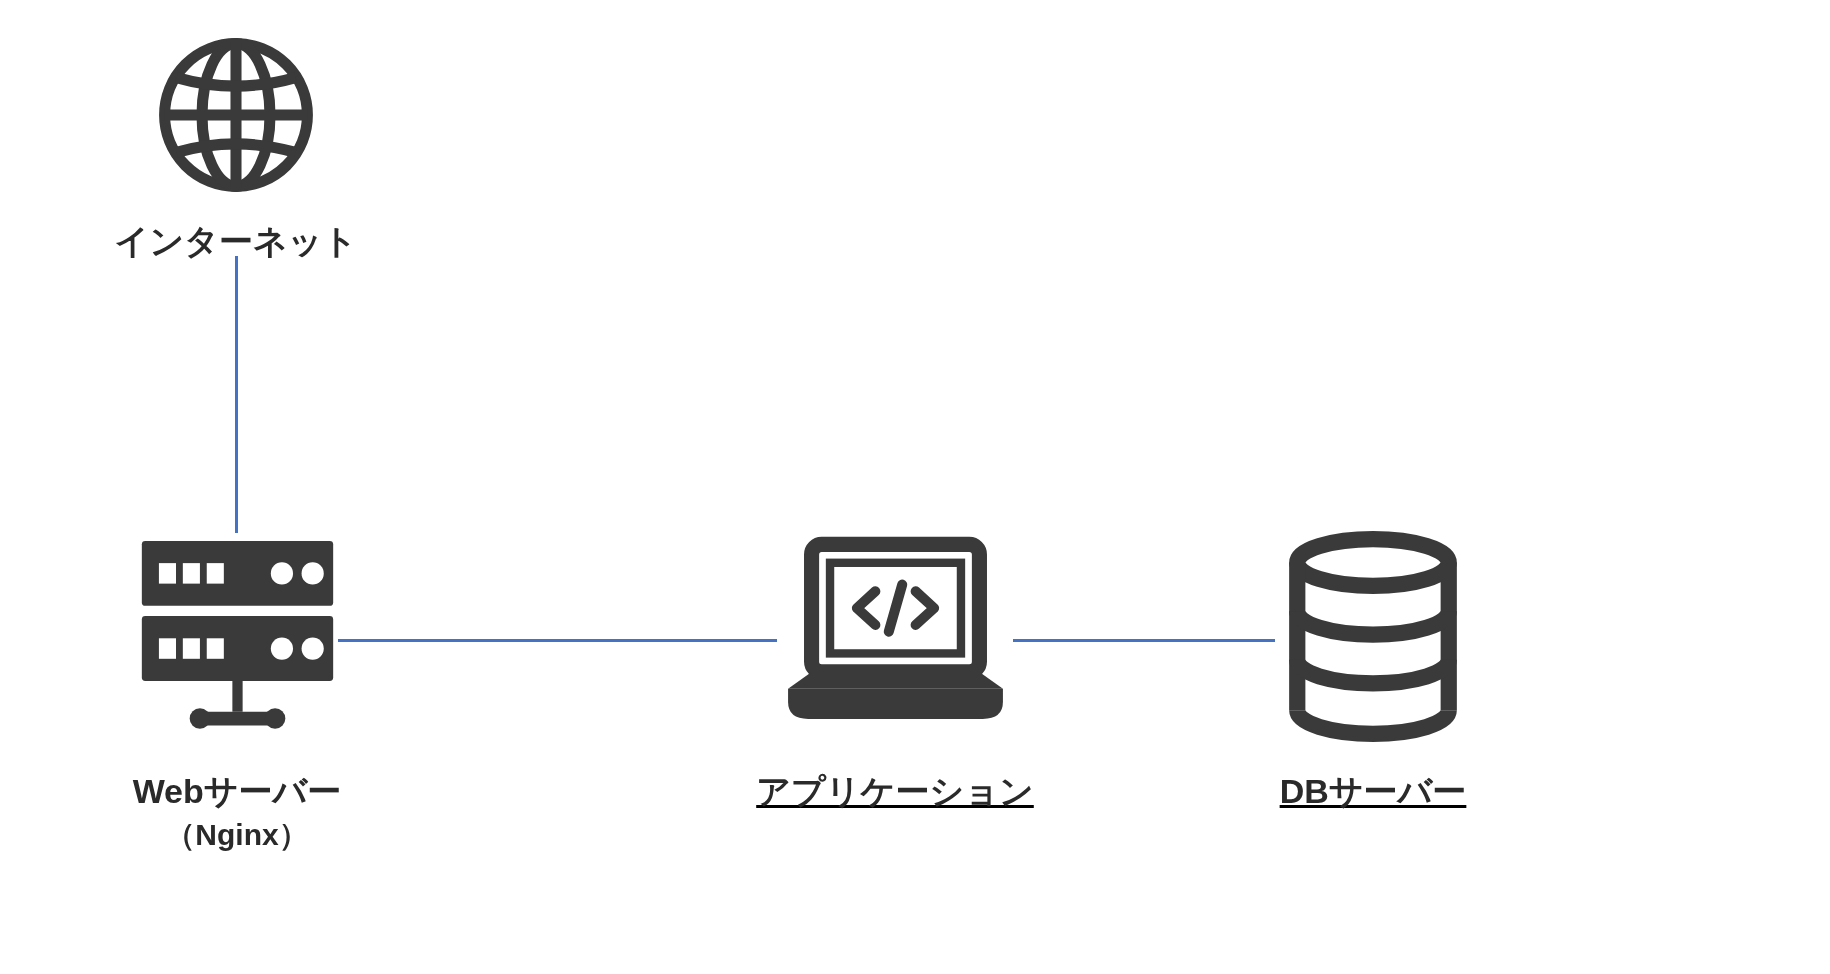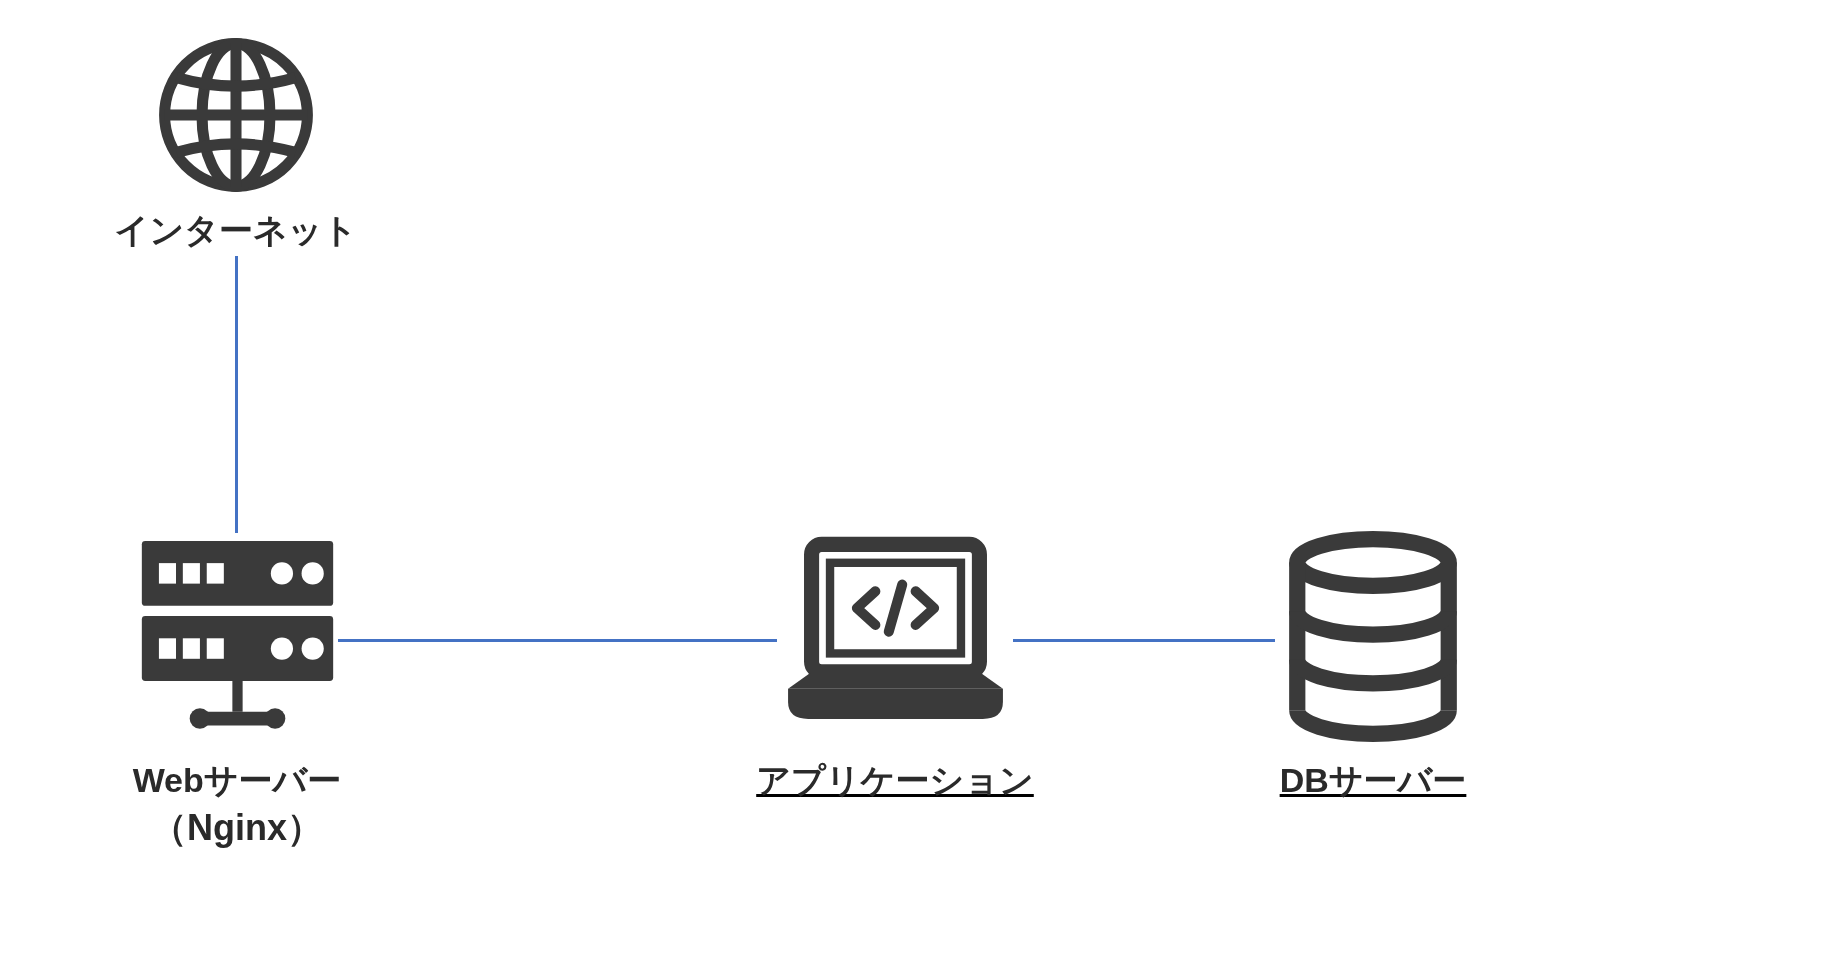--- a/index.html
+++ b/index.html
@@ -30,28 +30,28 @@
     .icon-wrapper {
       display: flex;
       justify-content: center;
       align-items: center;
     }
     .node-label {
       text-align: center;
       font-weight: bold;
       color: #2a2a2a;
       line-height: 1.35;
-      margin-top: 8px;
+      margin-top: 19px;
       white-space: nowrap;
     }
     .label-main {
       font-size: 34px;
     }
     .label-sub {
-      font-size: 36px;
+      font-size: 30px;
     }
     
     .node-internet {
       left: 137px;
       top: 30px;
       width: 198px;
     }
     .node-internet .node-label {
     }
     .node-web {

